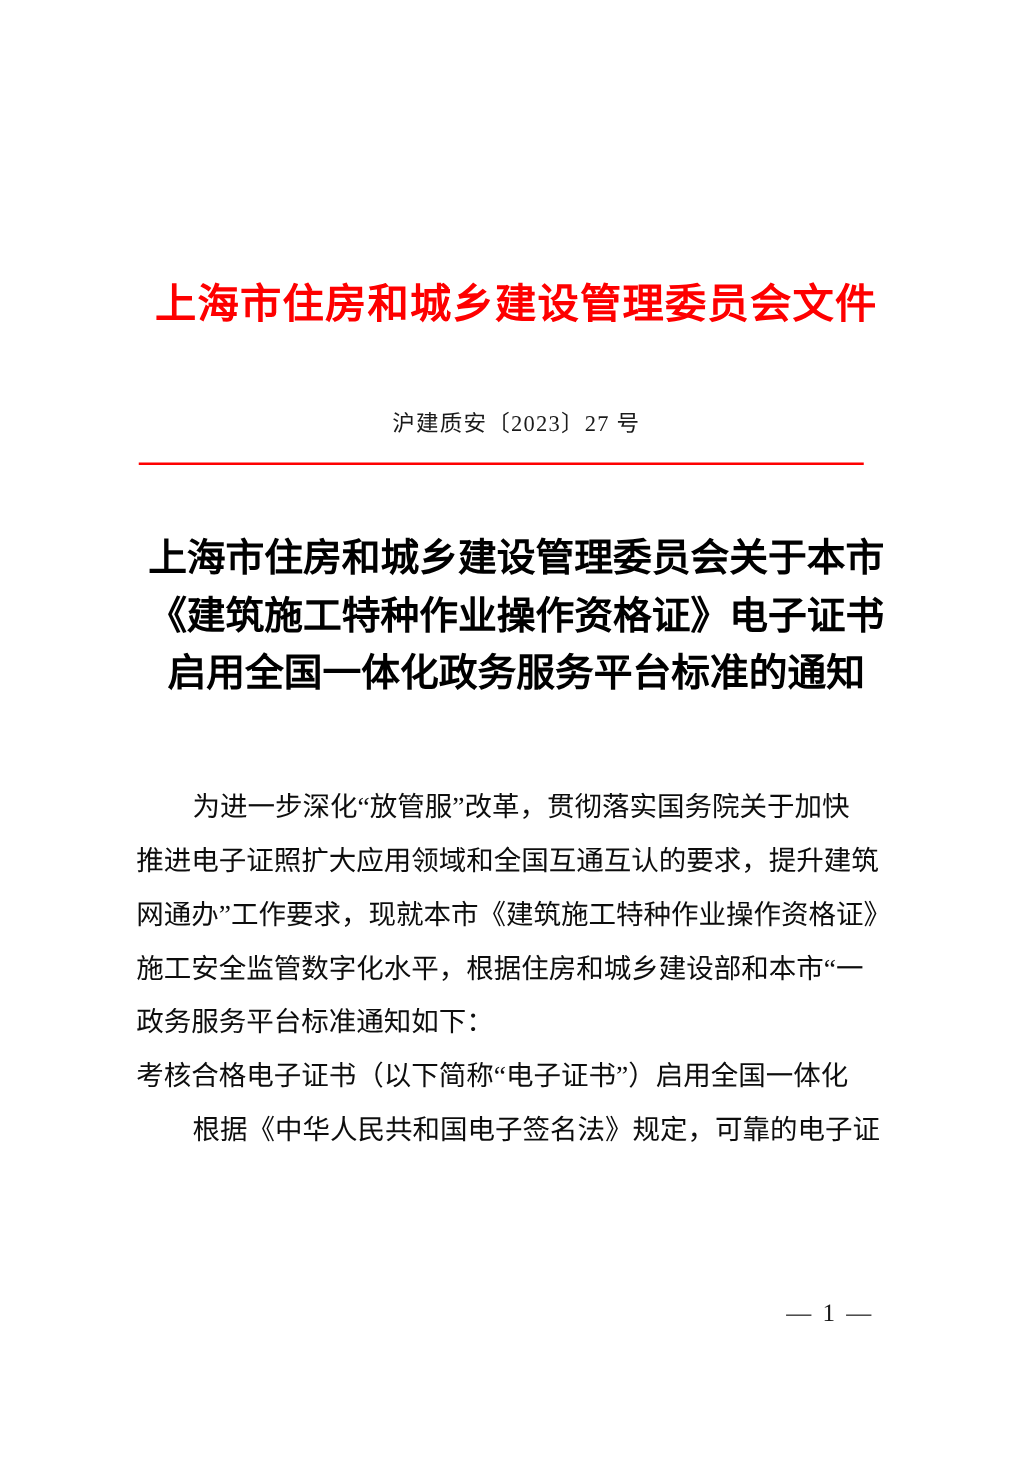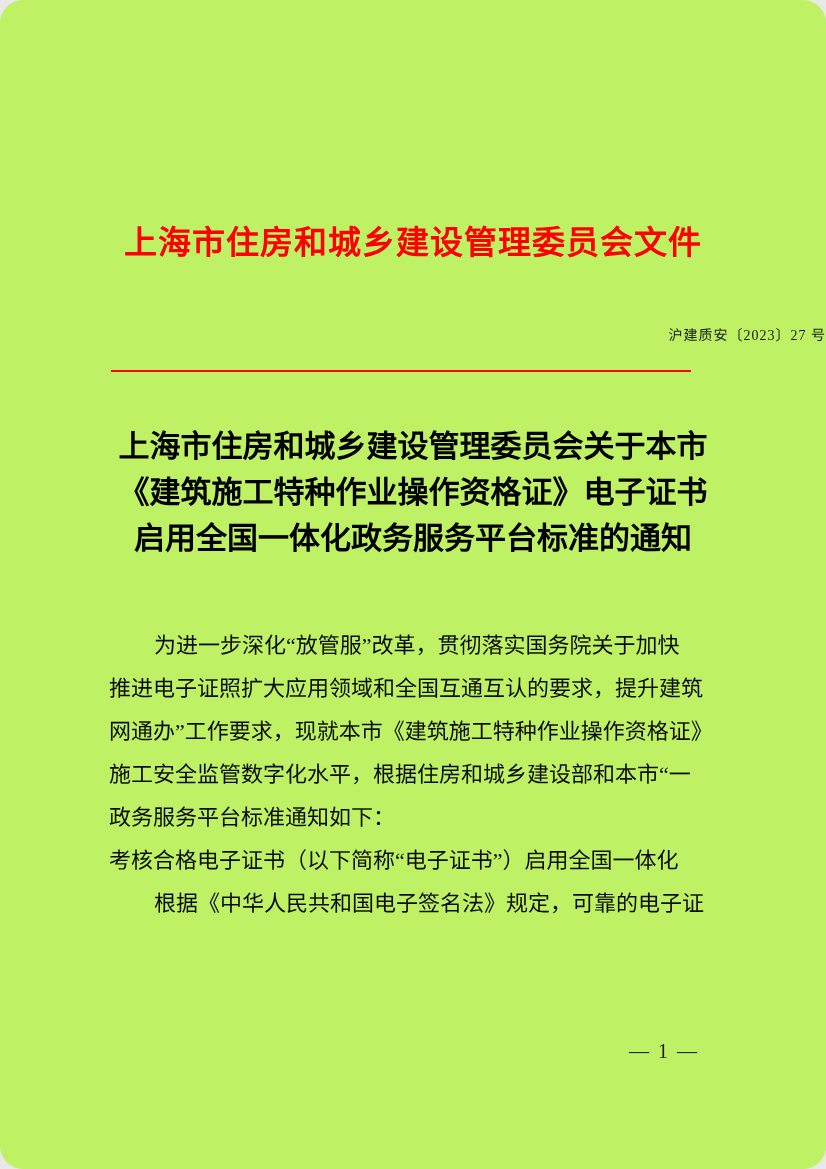--- a/index.html
+++ b/index.html
@@ -5,47 +5,46 @@
   html, body {
     margin: 0;
     padding: 0;
     background: #e8e8e8;
   }
   .page {
     position: relative;
     width: 826px;
     height: 1169px;
     margin: 0 auto;
-    background: #bef264;
+    background: #ffffff;
     overflow: hidden;
     font-family: "Liberation Serif", "DejaVu Serif", serif;
     color: #000000;
-    border-radius: 23px;
   }
   
   .org-title {
     position: absolute;
     top: 216px;
     left: 0;
     width: 100%;
     text-align: center;
     font-family: "Liberation Serif", "DejaVu Serif", serif;
     font-weight: bold;
     font-size: 33px;
     letter-spacing: 1px;
     color: #fe0000;
     white-space: nowrap;
   }
   .doc-number {
     position: absolute;
     top: 324px;
     left: 0;
     width: 100%;
-    text-align: right;
-    font-size: 14px;
+    text-align: center;
+    font-size: 18px;
     letter-spacing: 1px;
     color: #1a1a1a;
     white-space: nowrap;
   }
   .red-rule {
     position: absolute;
     top: 370px;
     left: 111px;
     width: 580px;
     height: 2px;

